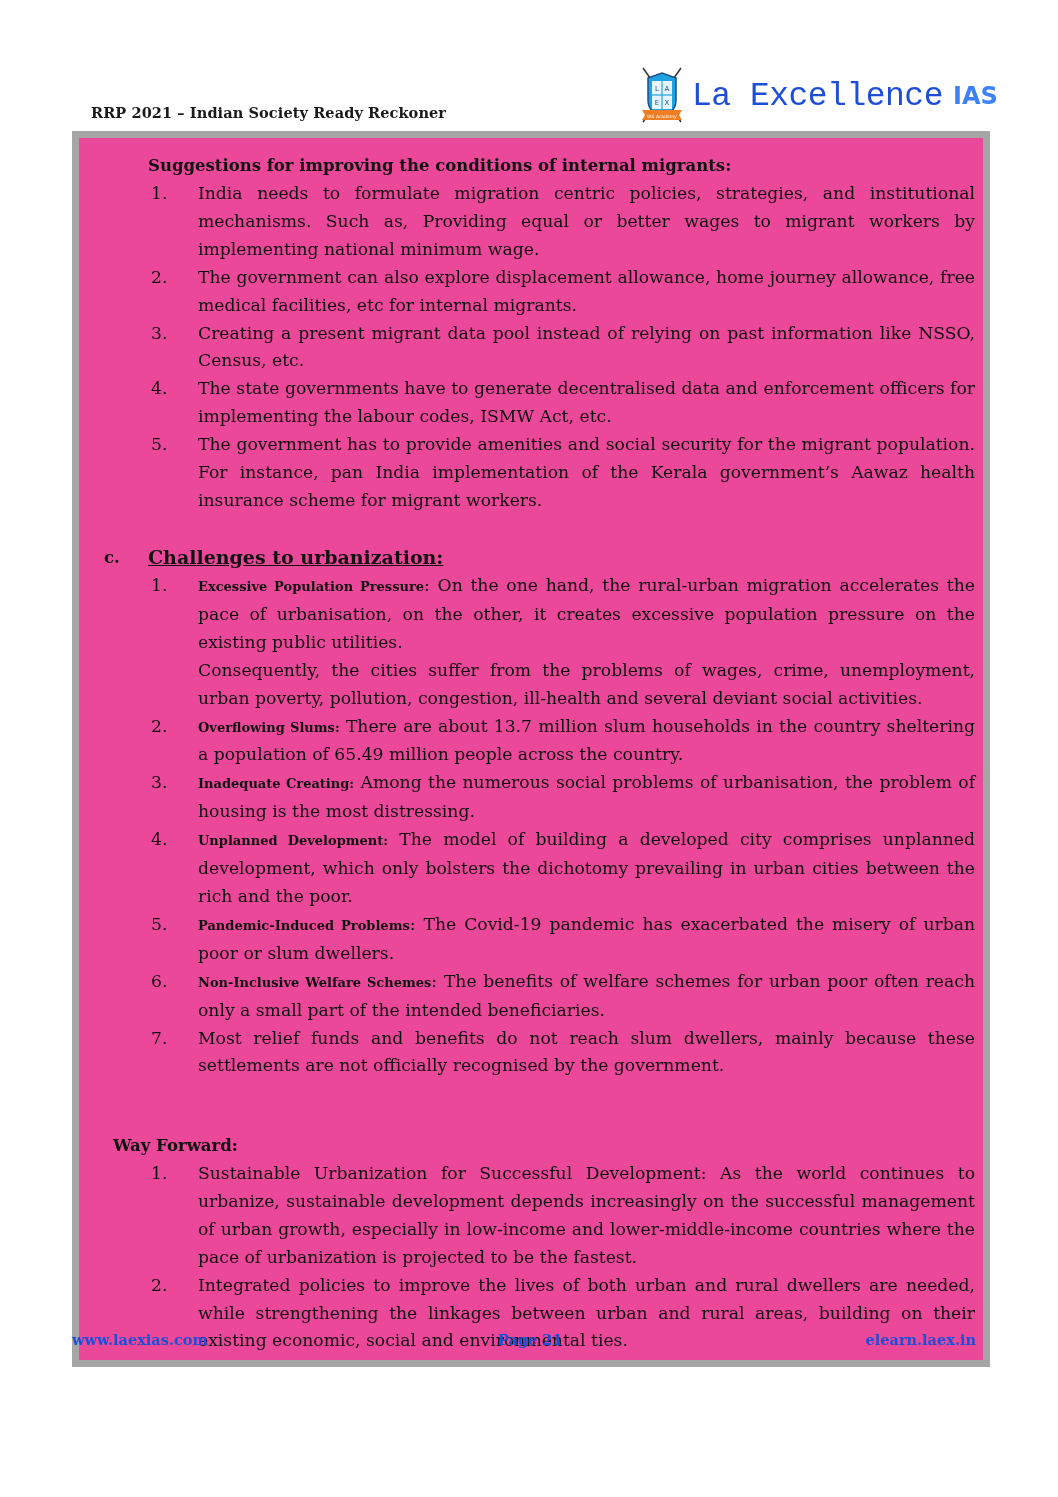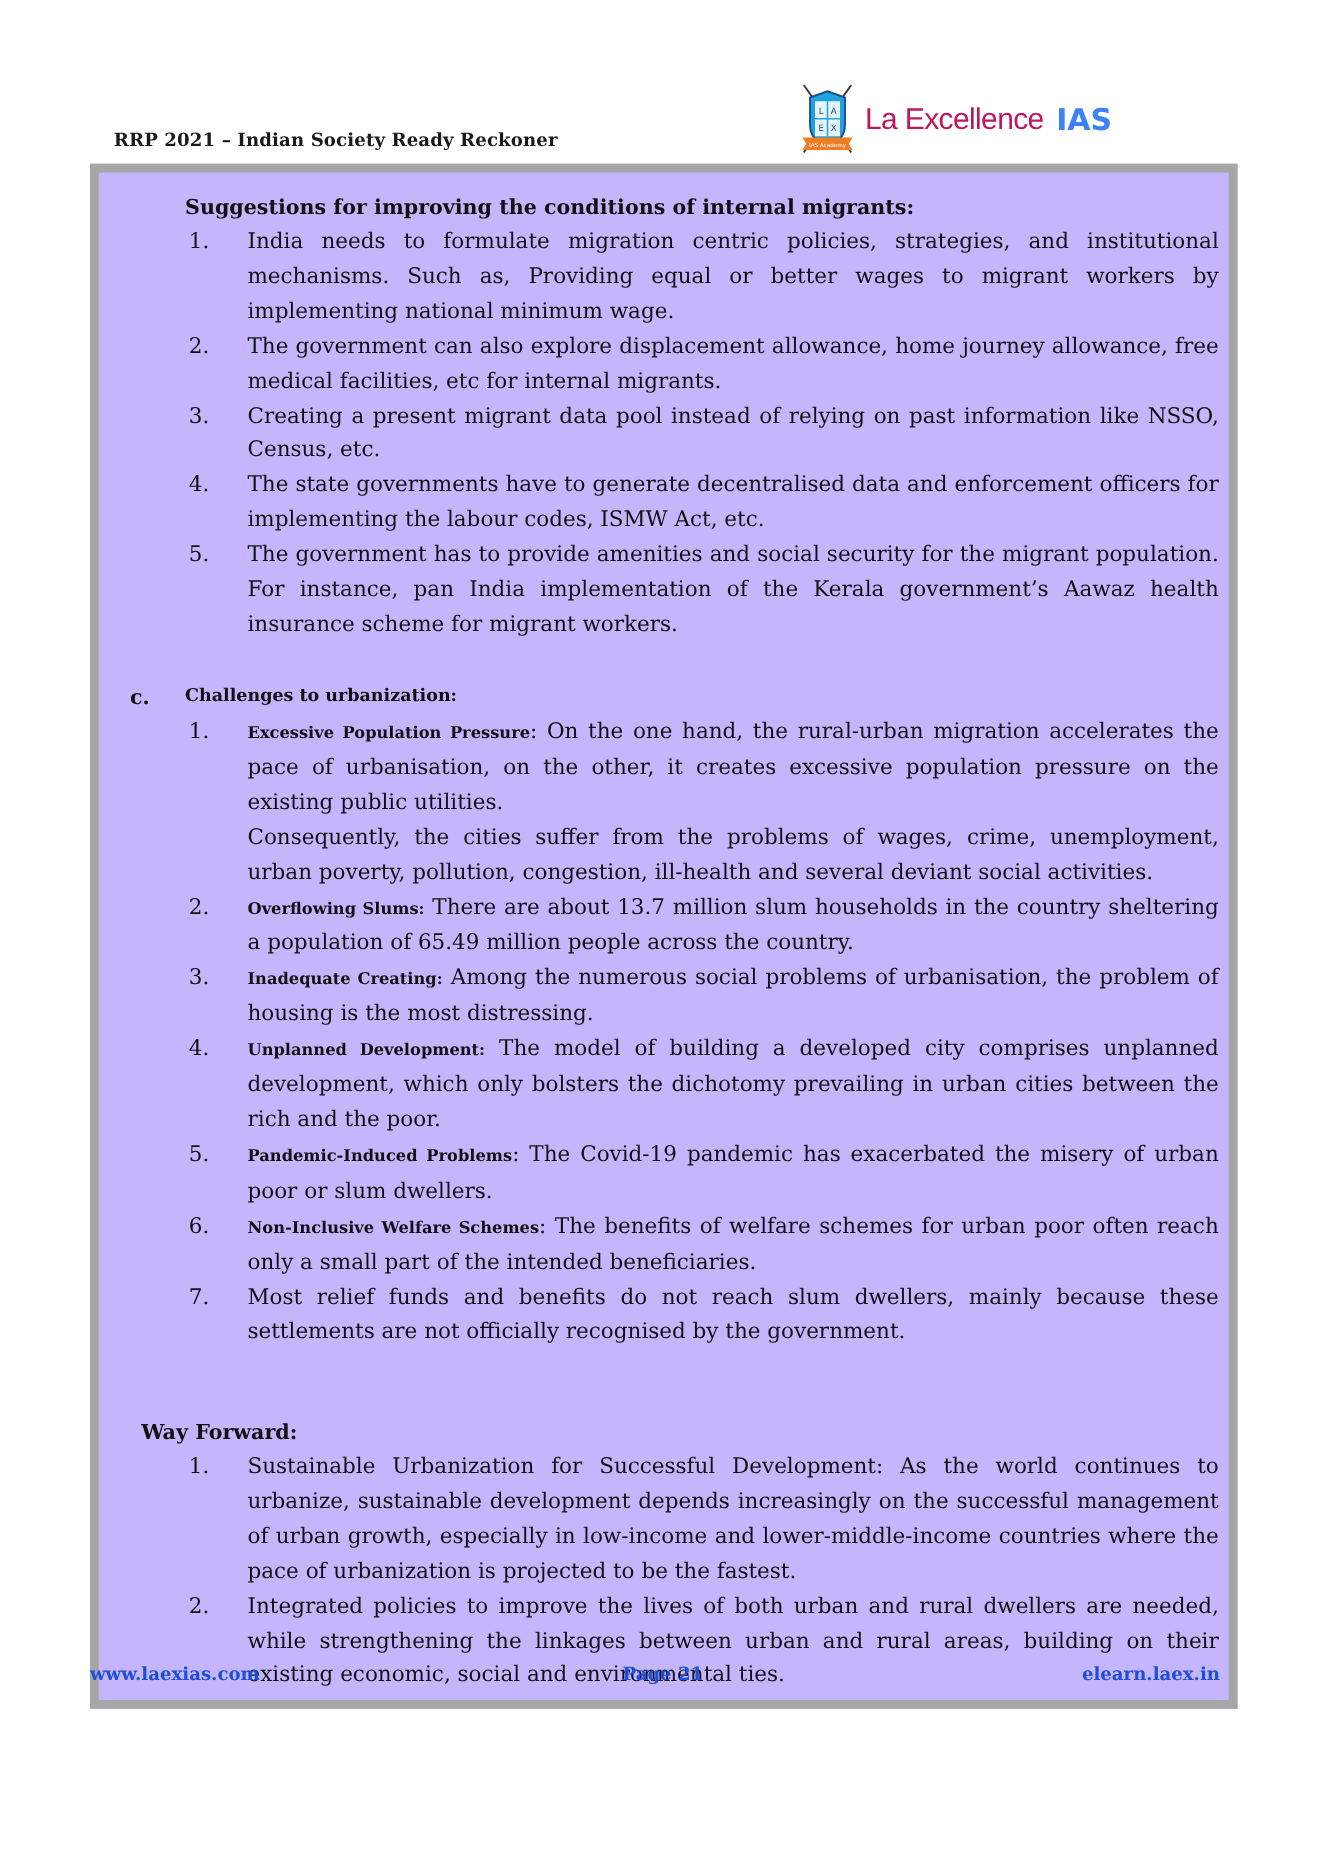--- a/index.html
+++ b/index.html
@@ -33,41 +33,41 @@
       display: flex;
       align-items: center;
     }
     .logo-badge {
       width: 44px;
       height: 60px;
       position: relative;
       margin-right: 8px;
     }
     .logo-text {
-      font-family: Liberation Sans, sans-serif;
-      font-size: 24px;
-      color: #be185d;
+      font-family: Liberation Mono, monospace;
+      font-size: 33px;
+      color: #1d4ed8;
       letter-spacing: -0.5px;
       white-space: nowrap;
     }
     .logo-ias {
       font-family: "DejaVu Sans", sans-serif;
       font-weight: bold;
       font-size: 24px;
       color: #3b82f6;
       margin-left: 10px;
     }
     .frame {
       position: absolute;
       left: 72px;
       top: 131px;
       width: 904px;
       height: 1222px;
       border: 7px solid #a6a6a6;
-      background: #c4b5fd;
+      background: #ec4899;
     }
     .content {
       position: absolute;
       left: 0;
       top: 0;
       width: 100%;
       font-size: 17.2px;
       line-height: 27.9px;
     }
     .block {
@@ -98,21 +98,22 @@
     .section-letter {
       position: absolute;
       left: 25px;
       font-weight: bold;
       font-size: 16.5px;
     }
     .section-title {
       position: absolute;
       left: 69px;
       font-weight: bold;
-      font-size: 14px;
+      font-size: 19px;
+      text-decoration: underline;
     }
     b.term {
       font-weight: bold;
       font-size: 13px;
     }
     .footer {
       position: absolute;
       top: 1331px;
       font-weight: bold;
       font-size: 14.5px;

